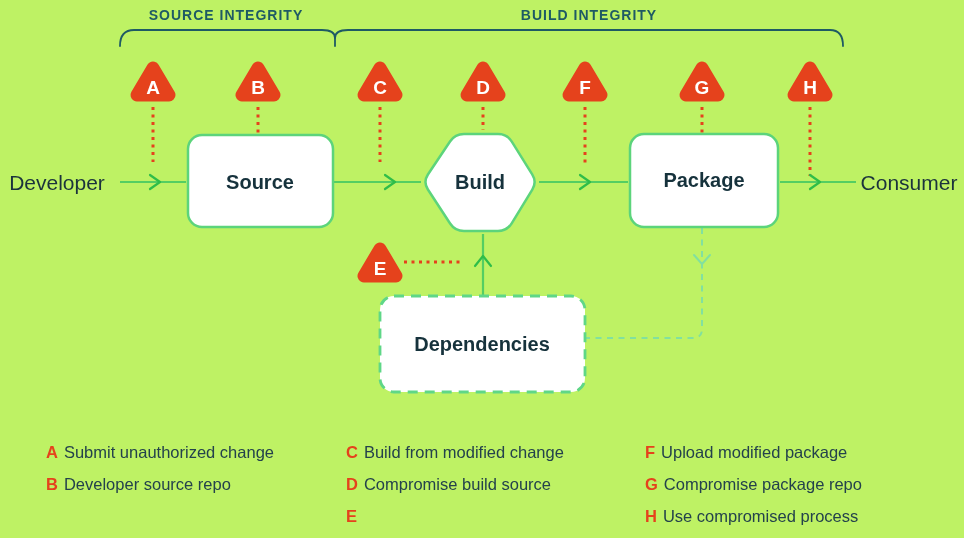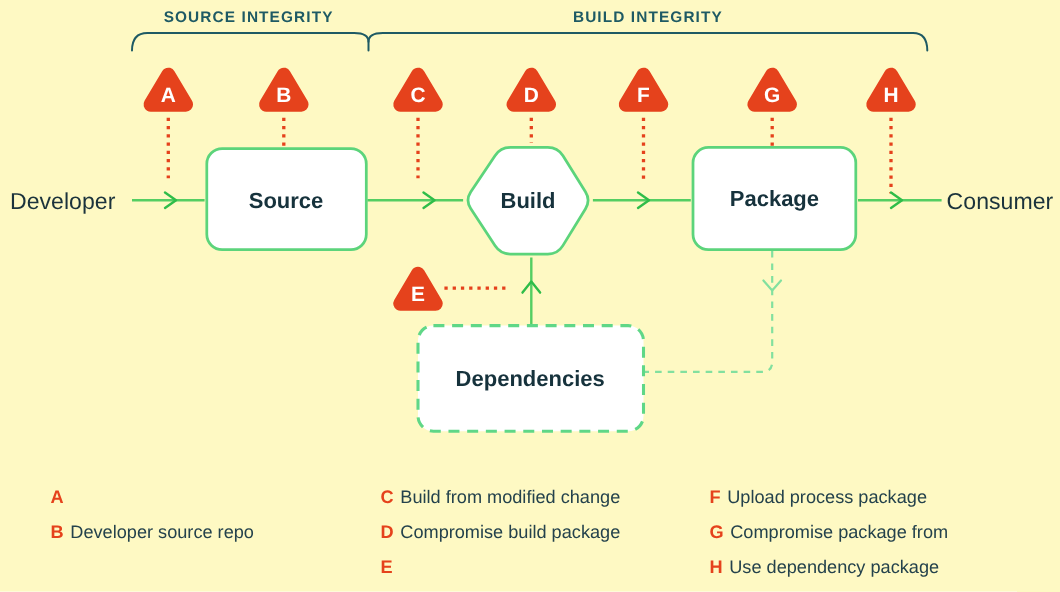--- a/index.html
+++ b/index.html
@@ -1,17 +1,17 @@
 <!DOCTYPE html>
 <html><head>
 <meta charset="utf-8">
 <style>
   html,body{margin:0;padding:0;background:#ffffff;}
   body{font-family:"Liberation Sans",sans-serif;}
-  .canvas{position:relative;width:964px;height:538px;background:#fef9c3;overflow:hidden;}
+  .canvas{position:relative;width:964px;height:538px;background:#bef264;overflow:hidden;}
   svg text{font-family:"Liberation Sans",sans-serif;}
   .integrity-label{font-size:14px;font-weight:bold;letter-spacing:1px;fill:#1E5A64;}
   .node-label{font-size:20px;font-weight:bold;fill:#16323C;}
   .endpoint-label{font-size:21px;font-weight:normal;fill:#1B333C;}
   .badge-letter{font-size:19px;font-weight:bold;fill:#ffffff;}
   .legend{position:absolute;top:436px;left:0;width:964px;height:100px;}
   .legend-col{position:absolute;top:0;}
   .legend-col.c1{left:46px;}
   .legend-col.c2{left:346px;}
   .legend-col.c3{left:645px;}
@@ -109,48 +109,49 @@
       <path d="M0,-15 L-16,12 L16,12 Z" fill="#E5421C" stroke="#E5421C" stroke-width="13" stroke-linejoin="round"></path>
       <text x="0" y="4" text-anchor="middle" dominant-baseline="central" class="badge-letter">E</text>
     </g>
   </svg>
 
   
   <div class="legend">
     <div class="legend-col c1">
       <div class="legend-item">
         <span class="legend-letter">A</span>
+        <span>Submit unauthorized change</span>
       </div>
       <div class="legend-item">
         <span class="legend-letter">B</span>
         <span>Developer source repo</span>
       </div>
     </div>
     <div class="legend-col c2">
       <div class="legend-item">
         <span class="legend-letter">C</span>
         <span>Build from modified change</span>
       </div>
       <div class="legend-item">
         <span class="legend-letter">D</span>
-        <span>Compromise build package</span>
+        <span>Compromise build source</span>
       </div>
       <div class="legend-item">
         <span class="legend-letter">E</span>
       </div>
     </div>
     <div class="legend-col c3">
       <div class="legend-item">
         <span class="legend-letter">F</span>
-        <span>Upload process package</span>
+        <span>Upload modified package</span>
       </div>
       <div class="legend-item">
         <span class="legend-letter">G</span>
-        <span>Compromise package from</span>
+        <span>Compromise package repo</span>
       </div>
       <div class="legend-item">
         <span class="legend-letter">H</span>
-        <span>Use dependency package</span>
+        <span>Use compromised process</span>
       </div>
     </div>
   </div>
 
 </div>
 
 </body></html>

